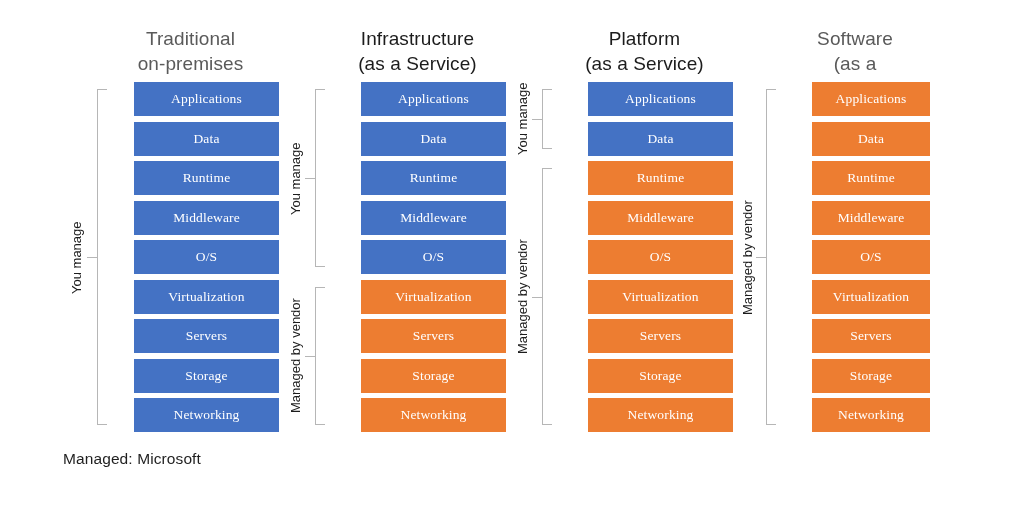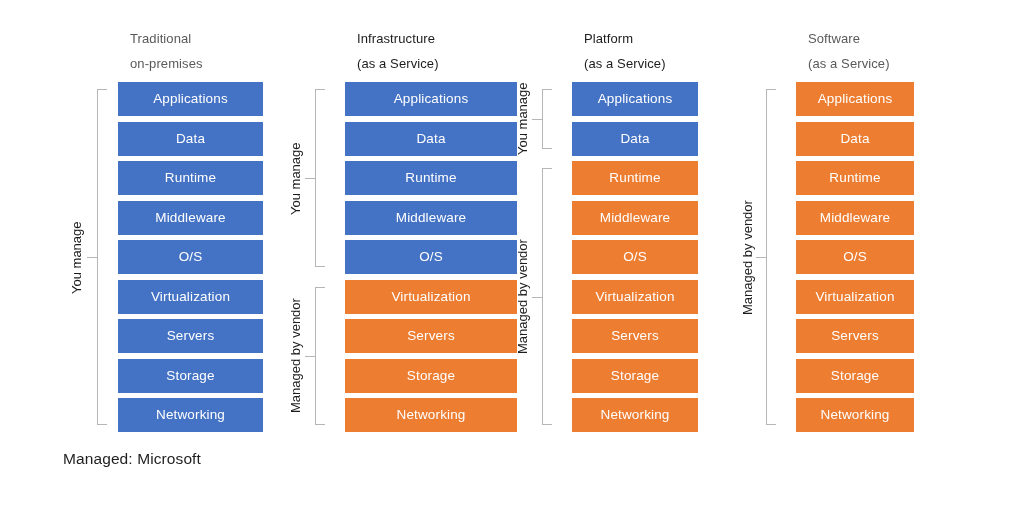--- a/index.html
+++ b/index.html
@@ -28,35 +28,37 @@
   
   .column {
     position: absolute;
     top: 0;
     height: 510px;
   }
 
   .col-header {
     position: absolute;
     top: 26px;
-    left: 12px;
+    left: 0;
     width: 100%;
-    font-size: 13px;
+    text-align: center;
+    font-size: 19px;
     line-height: 25px;
     letter-spacing: 0.1px;
     white-space: pre-line;
   }
   .col-header.gray  { color: #5a5a5a; }
   .col-header.black { color: #1c1c1c; }
 
   .stack {
     position: absolute;
-    left: 0;
+    left: 16px;
     top: 82px;
     width: 100%;
+    font-family: Liberation Serif, serif;
   }
 
   .layer {
     position: relative;
     height: 34px;
     margin-bottom: 5.5px;
     color: #ffffff;
     font-size: 13.5px;
     line-height: 34px;
     text-align: center;
@@ -118,21 +120,21 @@
         <div class="layer" style="background: rgb(68, 114, 196);">Servers</div>
         <div class="layer" style="background: rgb(68, 114, 196);">Storage</div>
         <div class="layer" style="background: rgb(68, 114, 196);">Networking</div>
       </div>
       <div class="bracket" style="left: -21px; top: 89px; width: 10px; height: 336px;">
         <span class="nub"></span>
       </div>
     </div>
     <div class="vlabel" style="left: 289px; top: 214.5px;">You manage</div>
     <div class="vlabel" style="left: 289px; top: 413.25px;">Managed by vendor</div>
-    <div class="column" style="left: 345px; width: 172px;">
+    <div class="column" style="left: 345px; width: 145px;">
       <div class="col-header black">Infrastructure
 (as a Service)</div>
       <div class="stack">
         <div class="layer" style="background: rgb(68, 114, 196);">Applications</div>
         <div class="layer" style="background: rgb(68, 114, 196);">Data</div>
         <div class="layer" style="background: rgb(68, 114, 196);">Runtime</div>
         <div class="layer" style="background: rgb(68, 114, 196);">Middleware</div>
         <div class="layer" style="background: rgb(68, 114, 196);">O/S</div>
         <div class="layer" style="background: rgb(237, 125, 49);">Virtualization</div>
         <div class="layer" style="background: rgb(237, 125, 49);">Servers</div>
@@ -141,21 +143,21 @@
       </div>
       <div class="bracket" style="left: -30px; top: 89px; width: 10px; height: 178px;">
         <span class="nub"></span>
       </div>
       <div class="bracket" style="left: -30px; top: 286.5px; width: 10px; height: 138.5px;">
         <span class="nub"></span>
       </div>
     </div>
     <div class="vlabel" style="left: 516px; top: 155.25px;">You manage</div>
     <div class="vlabel" style="left: 516px; top: 354px;">Managed by vendor</div>
-    <div class="column" style="left: 572px; width: 126px;">
+    <div class="column" style="left: 572px; width: 145px;">
       <div class="col-header black">Platform
 (as a Service)</div>
       <div class="stack">
         <div class="layer" style="background: rgb(68, 114, 196);">Applications</div>
         <div class="layer" style="background: rgb(68, 114, 196);">Data</div>
         <div class="layer" style="background: rgb(237, 125, 49);">Runtime</div>
         <div class="layer" style="background: rgb(237, 125, 49);">Middleware</div>
         <div class="layer" style="background: rgb(237, 125, 49);">O/S</div>
         <div class="layer" style="background: rgb(237, 125, 49);">Virtualization</div>
         <div class="layer" style="background: rgb(237, 125, 49);">Servers</div>

